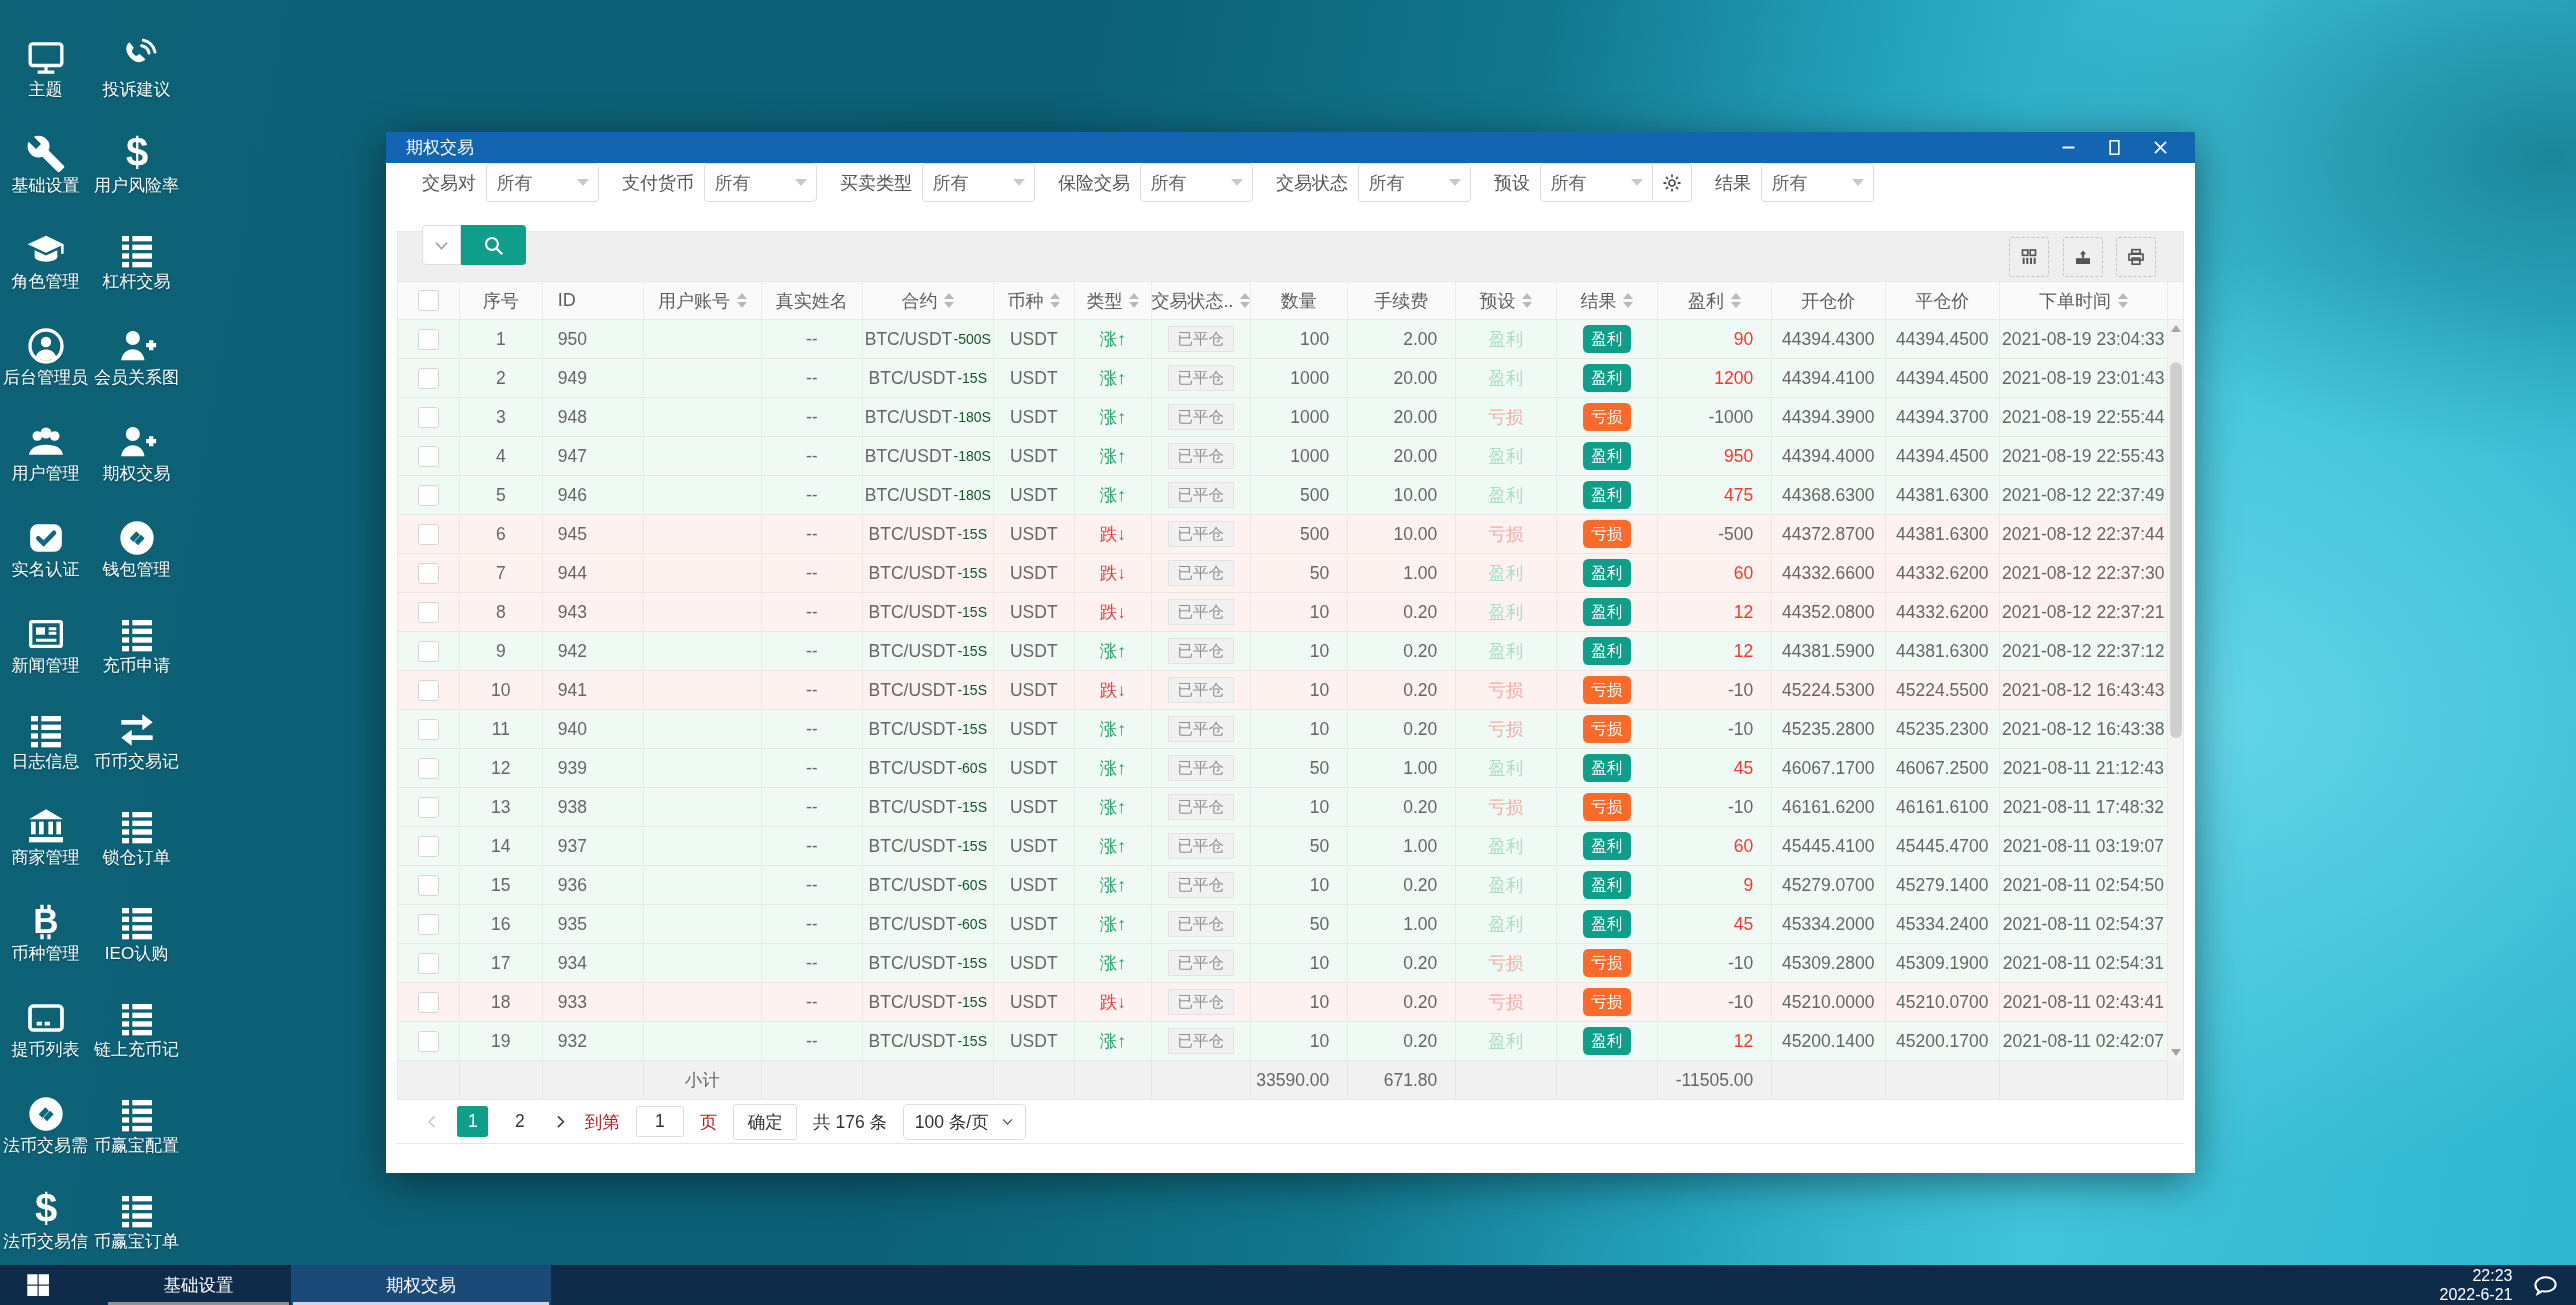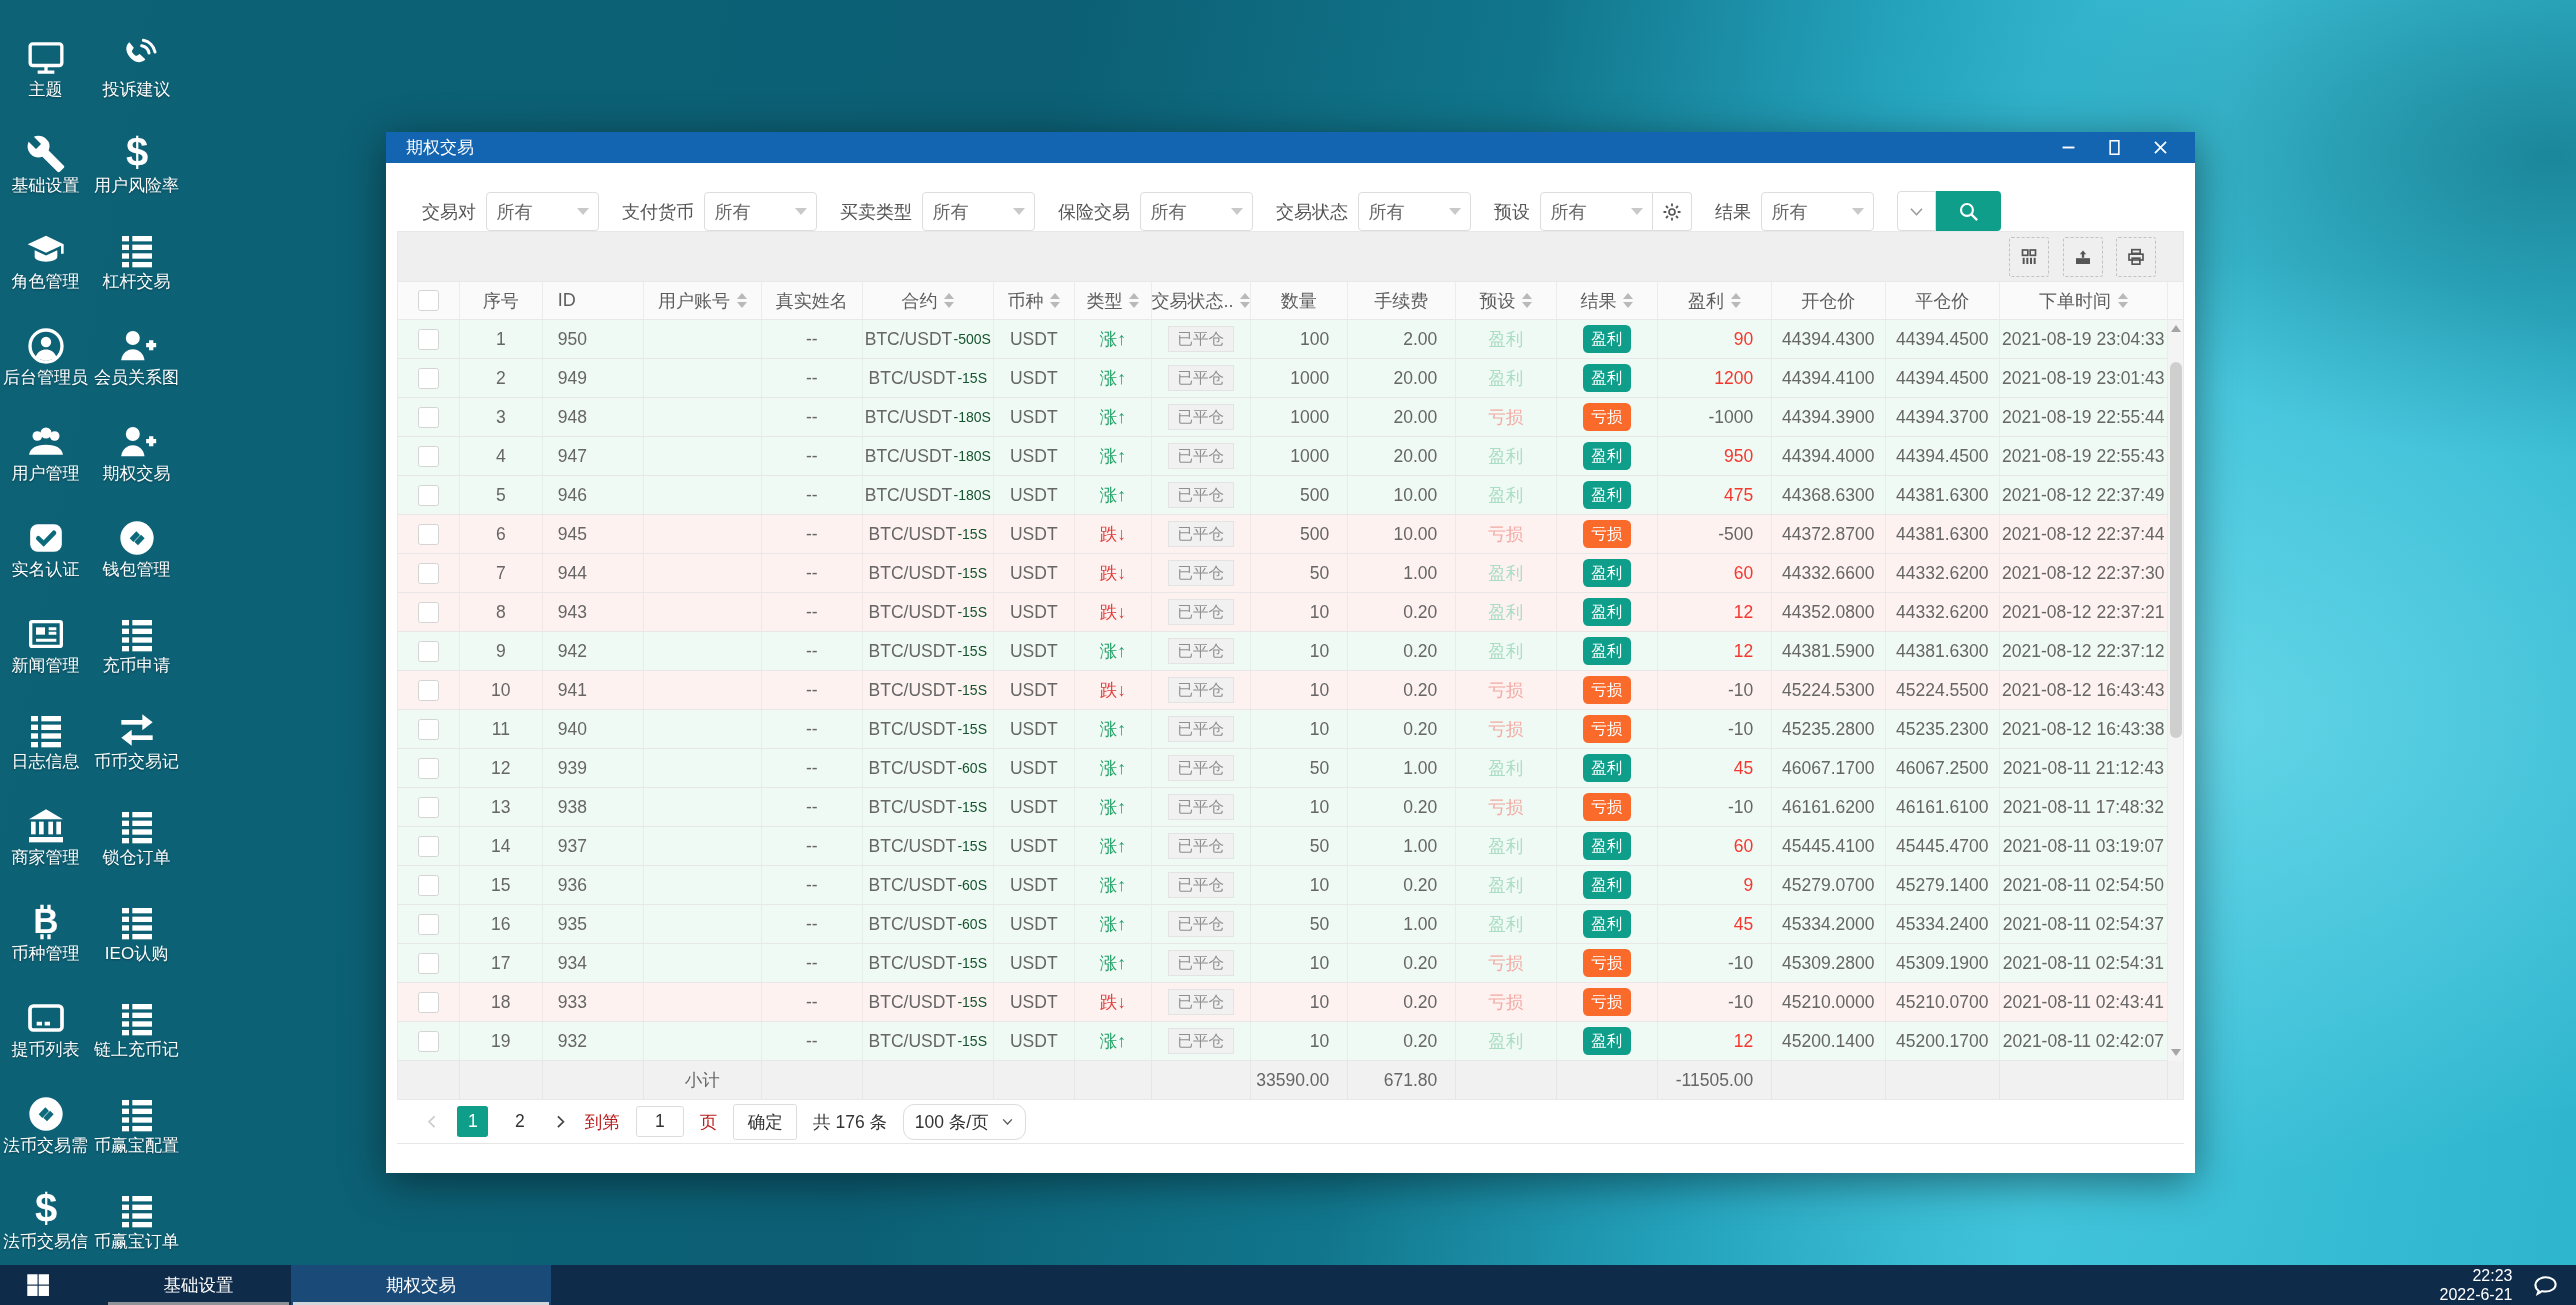--- a/index.html
+++ b/index.html
@@ -19,21 +19,21 @@
   .dic-glyph svg{width:40px;height:40px;color:#fff;}
   .dic-label{font-size:17px;white-space:nowrap;text-shadow:0 0.7px 2px rgba(0,0,0,.35);}
   
   #app-window{position:absolute;left:386px;top:132px;width:1809px;height:1041px;background:#fff;box-shadow:0 9.4px 40px rgba(0,0,0,.45);}
   .titlebar{height:31px;background:var(--titlebar-blue,#1365b1);display:flex;align-items:center;padding-left:20px;color:#fff;}
   .title{font-size:17px;}
   .win-controls{margin-left:auto;display:flex;align-items:center;gap:27px;padding-right:25.5px;}
   .wc{cursor:pointer;color:#fff;}
   .wc svg{width:19px;height:19px;}
   
-  .filterbar{height:68px;display:flex;align-items:flex-end;padding-left:36px;gap:23px;background:#fff;}
+  .filterbar{height:68px;display:flex;align-items:flex-start;padding-left:36px;gap:23px;background:#fff;flex-direction:column;}
   #filter-fields{display:flex;align-items:center;gap:23px;}
   .fgroup{display:flex;align-items:center;gap:10px;}
   .f-label{font-size:18px;color:#555;white-space:nowrap;}
   .select{width:113px;height:39px;border:0.7px solid #ddd;border-radius:4px;display:flex;align-items:center;padding:0 9.4px;font-size:18px;color:#666;background:#fff;box-sizing:border-box;cursor:pointer;}
   .sel-val{flex:1;}
   .caret{width:0;height:0;border-left:6px solid transparent;border-right:6px solid transparent;border-top:7.4px solid #c9c9c9;}
   .squared{border-top-right-radius:0;border-bottom-right-radius:0;}
   .sfx-btn{width:39px;height:39px;border:0.7px solid #ddd;border-left:none;border-radius:0 4px 4px 0;display:flex;align-items:center;justify-content:center;color:#555;background:#fff;box-sizing:border-box;cursor:pointer;}
   .sfx-btn svg{width:20px;height:20px;}
   .combo{display:flex;align-items:center;}
@@ -86,21 +86,21 @@
   .pager{height:43px;display:flex;align-items:center;gap:16px;padding-left:27px;background:#fff;border-bottom:0.7px solid #e6e6e6;font-size:17.5px;color:#333;}
   #pager-pages{display:flex;align-items:center;gap:16px;}
   .pg-nav{color:#444;cursor:pointer;}
   .pg-nav svg{width:17.5px;height:17.5px;}
   .pg-nav.muted{color:#ccc;}
   .pg-page{min-width:31px;height:31px;display:flex;align-items:center;justify-content:center;border-radius:2.7px;cursor:pointer;}
   .pg-active{background:var(--accent-teal,#0f9e8a);color:#fff;}
   .pg-muted{color:#b91c1c;}
   .pg-input{width:48px;height:31px;border:0.7px solid #dcdcdc;border-radius:2.7px;text-align:center;font-size:17.5px;color:#333;font-family:inherit;box-sizing:border-box;}
   .pg-btn{height:34px;padding:0 13.4px;border:0.7px solid #dcdcdc;border-radius:2.7px;background:#fff;color:#333;display:flex;align-items:center;cursor:pointer;}
-  .pg-size{height:34px;border:0.7px solid #dcdcdc;border-radius:11px;display:flex;align-items:center;gap:10.8px;padding:0 10.8px;cursor:pointer;}
+  .pg-size{height:34px;border:0.7px solid #dcdcdc;border-radius:5px;display:flex;align-items:center;gap:10.8px;padding:0 10.8px;cursor:pointer;}
   .pg-size svg{width:15px;height:15px;color:#555;}
   
   #taskbar{position:absolute;left:0;bottom:0;width:100%;height:40px;background:var(--taskbar-navy,#0e2b4a);display:flex;align-items:stretch;color:#fff;}
   .tb-start{width:75px;display:flex;align-items:center;justify-content:center;cursor:pointer;}
   .tb-start svg{width:28px;height:28px;}
   #task-buttons{display:flex;margin-left:31px;}
   .task-btn{width:185px;display:flex;align-items:center;justify-content:center;font-size:17.5px;position:relative;cursor:pointer;}
   .task-btn.active{width:260px;background:var(--taskbar-active,#1a4a77);}
   .task-underline{position:absolute;bottom:0;left:2px;right:2px;height:3.4px;background:#8f9296;}
   .task-btn.active .task-underline{background:#d3d6da;}

